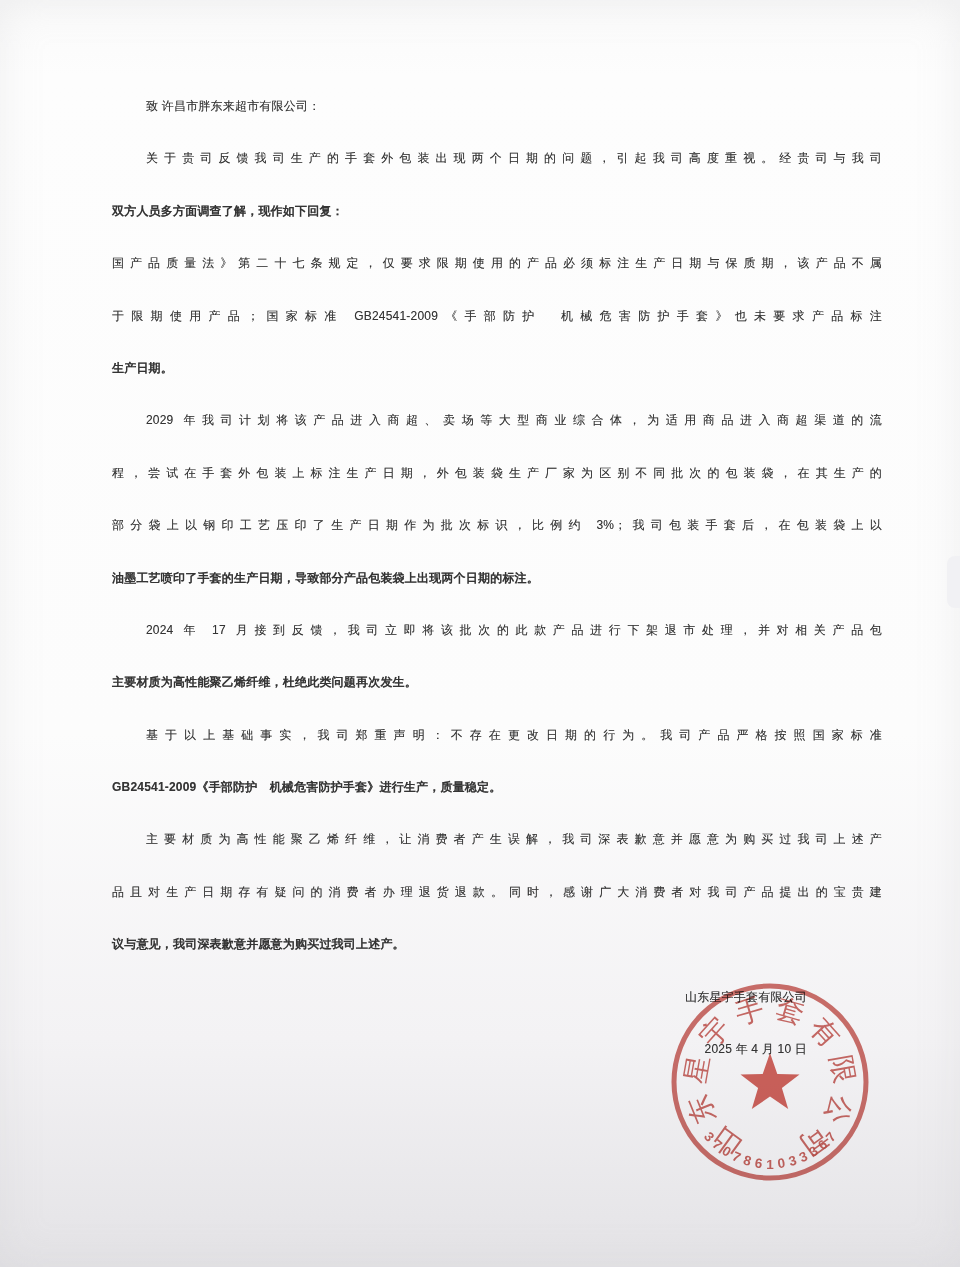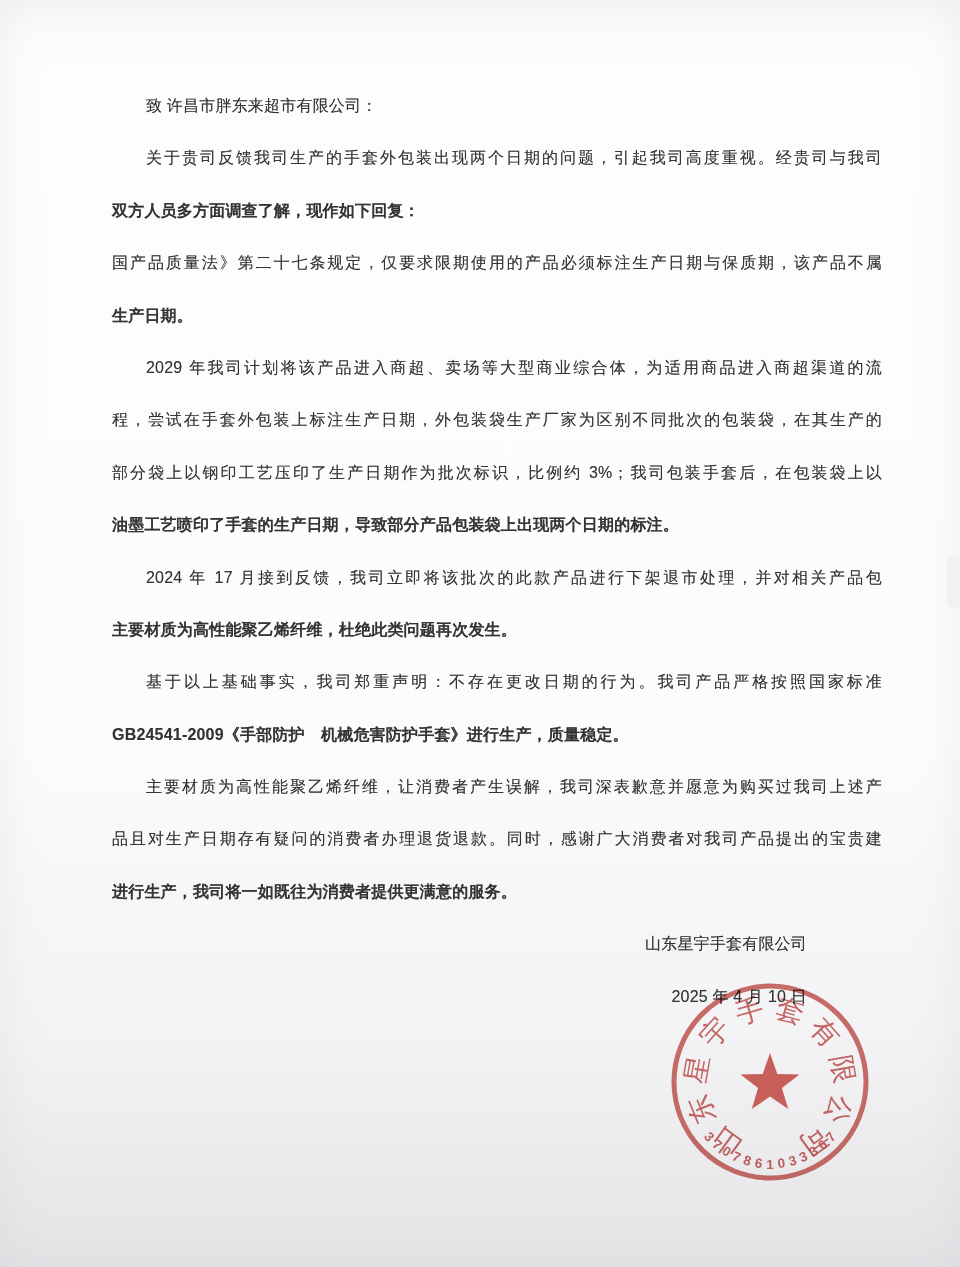--- a/index.html
+++ b/index.html
@@ -7,21 +7,21 @@
     position:relative;
     width:960px;height:1267px;
     overflow:hidden;
     background:linear-gradient(180deg,#fafafa 0%,#fdfdfd 6%,#fcfcfc 58%,#f3f2f4 82%,#e7e6e9 96%,#e4e3e6 100%);
     box-shadow:inset 0 0 40px rgba(200,200,205,.25);
     font-family:"Liberation Sans","DejaVu Sans",sans-serif;
     color:#343434;
   }
   .letter{
     position:absolute;left:112px;top:80px;width:770px;
-    font-size:16px;
+    font-size:12px;
     line-height:52.4px;
     letter-spacing:0.2px;
     text-shadow:0 0 .5px rgba(60,60,60,.45);
   }
   .ln{
     white-space:nowrap;
     height:52.4px;
     text-align:justify;
     text-align-last:justify;
   }
@@ -55,32 +55,33 @@
 <body>
 
 <div class="canvas" style="color: rgb(52, 52, 52);">
 
   <div class="letter">
     <div class="salutation">致 许昌市胖东来超市有限公司：</div>
     <div>
         <div class="ln first">关于贵司反馈我司生产的手套外包装出现两个日期的问题，引起我司高度重视。经贵司与我司</div>
         <div class="ln last">双方人员多方面调查了解，现作如下回复：</div>
         <div class="ln">国产品质量法》第二十七条规定，仅要求限期使用的产品必须标注生产日期与保质期，该产品不属</div>
+        <div class="ln">于限期使用产品；国家标准 GB24541-2009《手部防护　机械危害防护手套》也未要求产品标注</div>
         <div class="ln last">生产日期。</div>
         <div class="ln first">2029 年我司计划将该产品进入商超、卖场等大型商业综合体，为适用商品进入商超渠道的流</div>
         <div class="ln">程，尝试在手套外包装上标注生产日期，外包装袋生产厂家为区别不同批次的包装袋，在其生产的</div>
         <div class="ln">部分袋上以钢印工艺压印了生产日期作为批次标识，比例约 3%；我司包装手套后，在包装袋上以</div>
         <div class="ln last">油墨工艺喷印了手套的生产日期，导致部分产品包装袋上出现两个日期的标注。</div>
         <div class="ln first">2024 年 17 月接到反馈，我司立即将该批次的此款产品进行下架退市处理，并对相关产品包</div>
         <div class="ln last">主要材质为高性能聚乙烯纤维，杜绝此类问题再次发生。</div>
         <div class="ln first">基于以上基础事实，我司郑重声明：不存在更改日期的行为。我司产品严格按照国家标准</div>
         <div class="ln last">GB24541-2009《手部防护　机械危害防护手套》进行生产，质量稳定。</div>
         <div class="ln first">主要材质为高性能聚乙烯纤维，让消费者产生误解，我司深表歉意并愿意为购买过我司上述产</div>
         <div class="ln">品且对生产日期存有疑问的消费者办理退货退款。同时，感谢广大消费者对我司产品提出的宝贵建</div>
-        <div class="ln last">进行生产，我司将一如既往为消费者提供更满意的服务。</div>
+        <div class="ln last">议与意见，我司深表歉意并愿意为购买过我司上述产。</div>
       </div>
     <div class="sig-line">山东星宇手套有限公司</div>
     <div class="sig-line">2025 年 4 月 10 日</div>
   </div>
 
   <div class="seal">
     <svg viewBox="0 0 220 220">
         <circle cx="110" cy="110" r="96" fill="none" stroke="#c4524c" stroke-width="5" opacity="0.82"></circle>
         <polygon points="110.0,81.0 117.3,101.9 139.5,102.4 121.9,115.9 128.2,137.1 110.0,124.5 91.8,137.1 98.1,115.9 80.5,102.4 102.7,101.9" fill="#cd4a42" opacity="0.85"></polygon>
         <text class="seal-char" fill="#c4524c" opacity="0.85" dominant-baseline="central" transform="translate(66.5 169.9) rotate(-144)">山</text>

